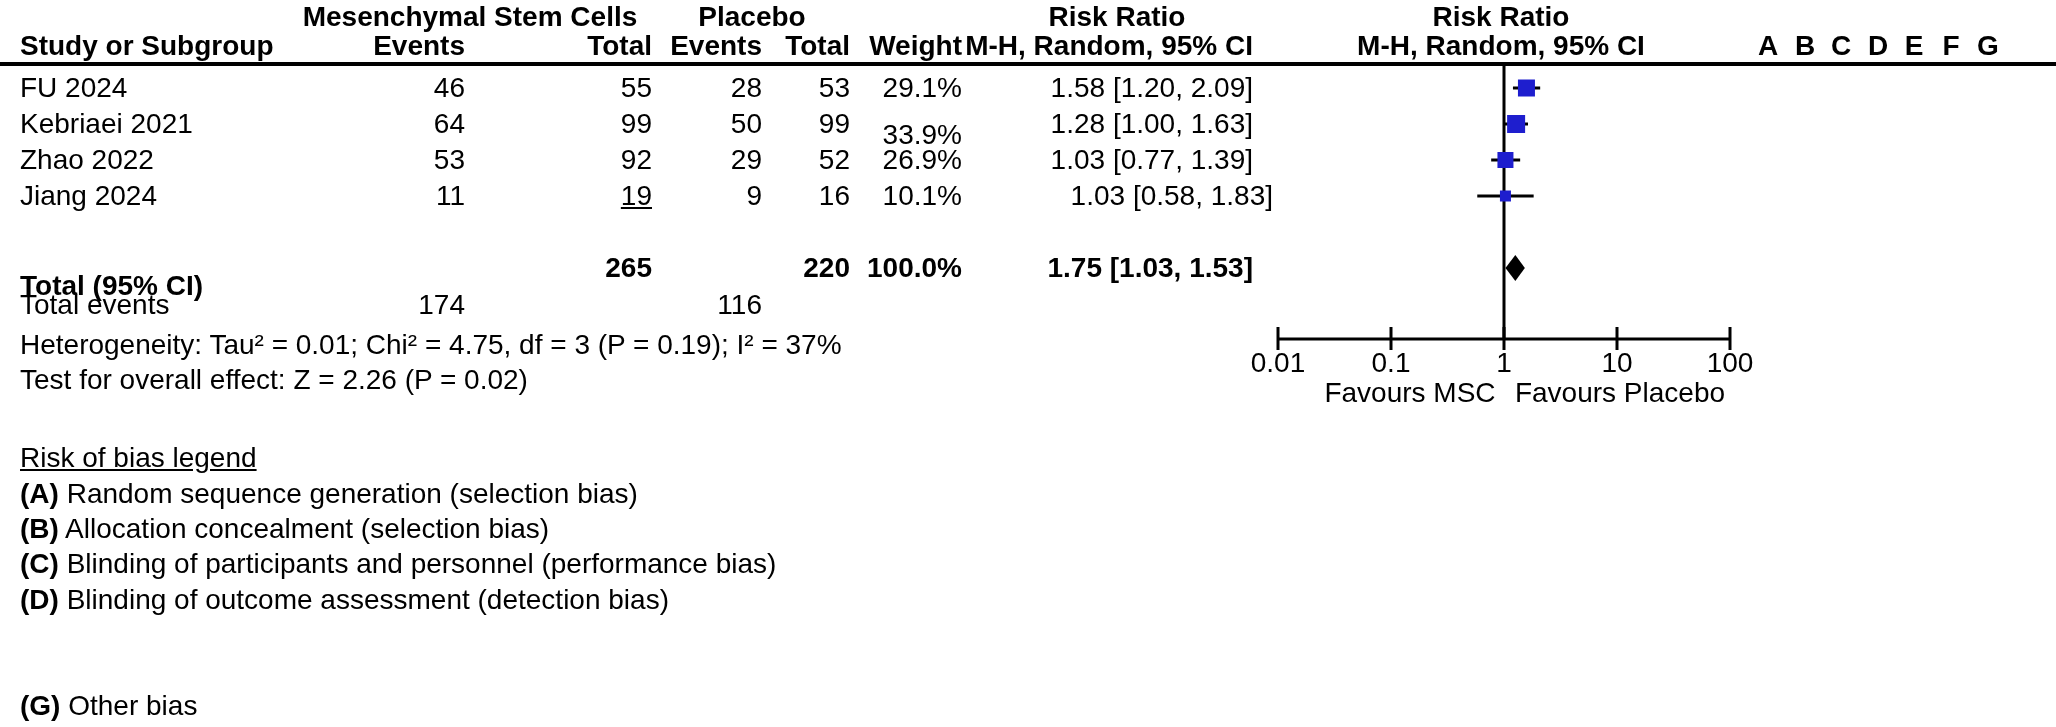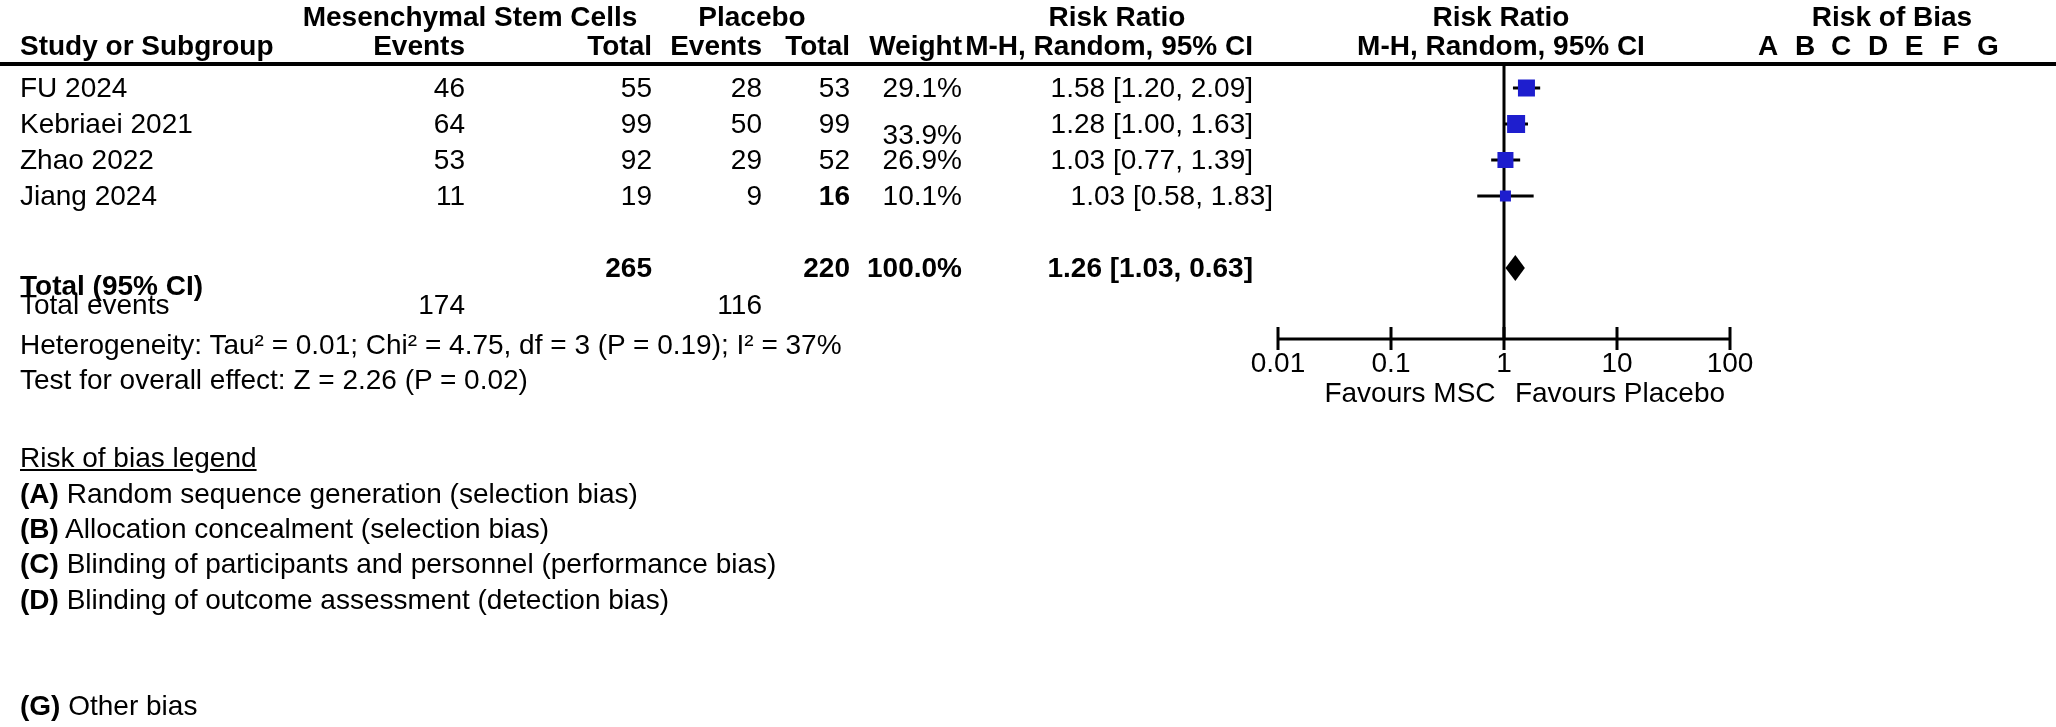--- a/index.html
+++ b/index.html
@@ -38,21 +38,20 @@
       <rect x="1497.4506063916845" y="152" width="16" height="16" fill="#1E1ECE"></rect>
       <line x1="1477.2673632726119" y1="196" x2="1533.6569731395384" y2="196" stroke="#000000" stroke-width="3"></line>
       <rect x="1499.9506063916845" y="190.5" width="11" height="11" fill="#1E1ECE"></rect>
       <polygon points="1505.4506063916845,268 1515.3418715982846,255 1524.8701316823888,268 1515.3418715982846,281" fill="#000000"></polygon>
     </svg>
 
   <div class="abs h30 b c" style="left:270px;top:2px;width:400px;">Mesenchymal Stem Cells</div>
   <div class="abs h30 b c" style="left:602px;top:2px;width:300px;">Placebo</div>
   <div class="abs h30 b c" style="left:967px;top:2px;width:300px;">Risk Ratio</div>
   <div class="abs h30 b c" style="left:1351px;top:2px;width:300px;">Risk Ratio</div>
-  <div class="abs h30 b c" style="left:1742px;top:2px;width:300px;">Risk of Bias</div>
 
   <div class="abs b" style="left:20px;top:28px;width:400px;">Study or Subgroup</div>
   <div class="abs b r" style="left:340px;top:28px;width:125px;">Events</div>
   <div class="abs b r" style="left:527px;top:28px;width:125px;">Total</div>
   <div class="abs b r" style="left:637px;top:28px;width:125px;">Events</div>
   <div class="abs b r" style="left:725px;top:28px;width:125px;">Total</div>
   <div class="abs b r" style="left:837px;top:28px;width:125px;">Weight</div>
   <div class="abs b r" style="left:953px;top:28px;width:300px;">M-H, Random, 95% CI</div>
   <div class="abs b c" style="left:1351px;top:28px;width:300px;">M-H, Random, 95% CI</div>
   <div class="abs b c" style="left:1750px;top:28px;width:36px;">A</div>
@@ -84,31 +83,31 @@
   <div class="abs" style="left:20px;top:142px;width:320px;">Zhao 2022</div>
   <div class="abs r" style="left:340px;top:142px;width:125px;">53</div>
   <div class="abs r" style="left:527px;top:142px;width:125px;">92</div>
   <div class="abs r" style="left:637px;top:142px;width:125px;">29</div>
   <div class="abs r" style="left:725px;top:142px;width:125px;">52</div>
   <div class="abs r" style="left:837px;top:142px;width:125px;">26.9%</div>
   <div class="abs r" style="left:953px;top:142px;width:300px;">1.03 [0.77, 1.39]</div>
 
   <div class="abs" style="left:20px;top:178px;width:320px;">Jiang 2024</div>
   <div class="abs r" style="left:340px;top:178px;width:125px;">11</div>
-  <div class="abs r" style="left:527px;top:178px;width:125px;">19</div>
+  <div class="abs r" style="left:527px;top:178px;width:125px;text-decoration:underline;">19</div>
   <div class="abs r" style="left:637px;top:178px;width:125px;">9</div>
-  <div class="abs r" style="left:725px;top:178px;width:125px;font-weight:bold;">16</div>
+  <div class="abs r" style="left:725px;top:178px;width:125px;">16</div>
   <div class="abs r" style="left:837px;top:178px;width:125px;">10.1%</div>
   <div class="abs r" style="left:953px;top:178px;width:300px;padding-left:20px;">1.03 [0.58, 1.83]</div>
 
   <div class="abs b" style="left:20px;top:268px;width:400px;">Total (95% CI)</div>
   <div class="abs b r" style="left:527px;top:250px;width:125px;">265</div>
   <div class="abs b r" style="left:725px;top:250px;width:125px;">220</div>
   <div class="abs b r" style="left:837px;top:250px;width:125px;">100.0%</div>
-  <div class="abs b r" style="left:953px;top:250px;width:300px;">1.26 [1.03, 0.63]</div>
+  <div class="abs b r" style="left:953px;top:250px;width:300px;">1.75 [1.03, 1.53]</div>
 
   <div class="abs" style="left:20px;top:287px;width:400px;">Total events</div>
   <div class="abs r" style="left:340px;top:287px;width:125px;">174</div>
   <div class="abs r" style="left:637px;top:287px;width:125px;">116</div>
 
   <div class="abs" style="left:20px;top:327px;width:960px;">Heterogeneity: Tau² = 0.01; Chi² = 4.75, df = 3 (P = 0.19); I² = 37%</div>
   <div class="abs" style="left:20px;top:362px;width:960px;">Test for overall effect: Z = 2.26 (P = 0.02)</div>
 
   <div class="abs c h30" style="left:1233px;top:348px;width:90px;">0.01</div>
   <div class="abs c h30" style="left:1346px;top:348px;width:90px;">0.1</div>

